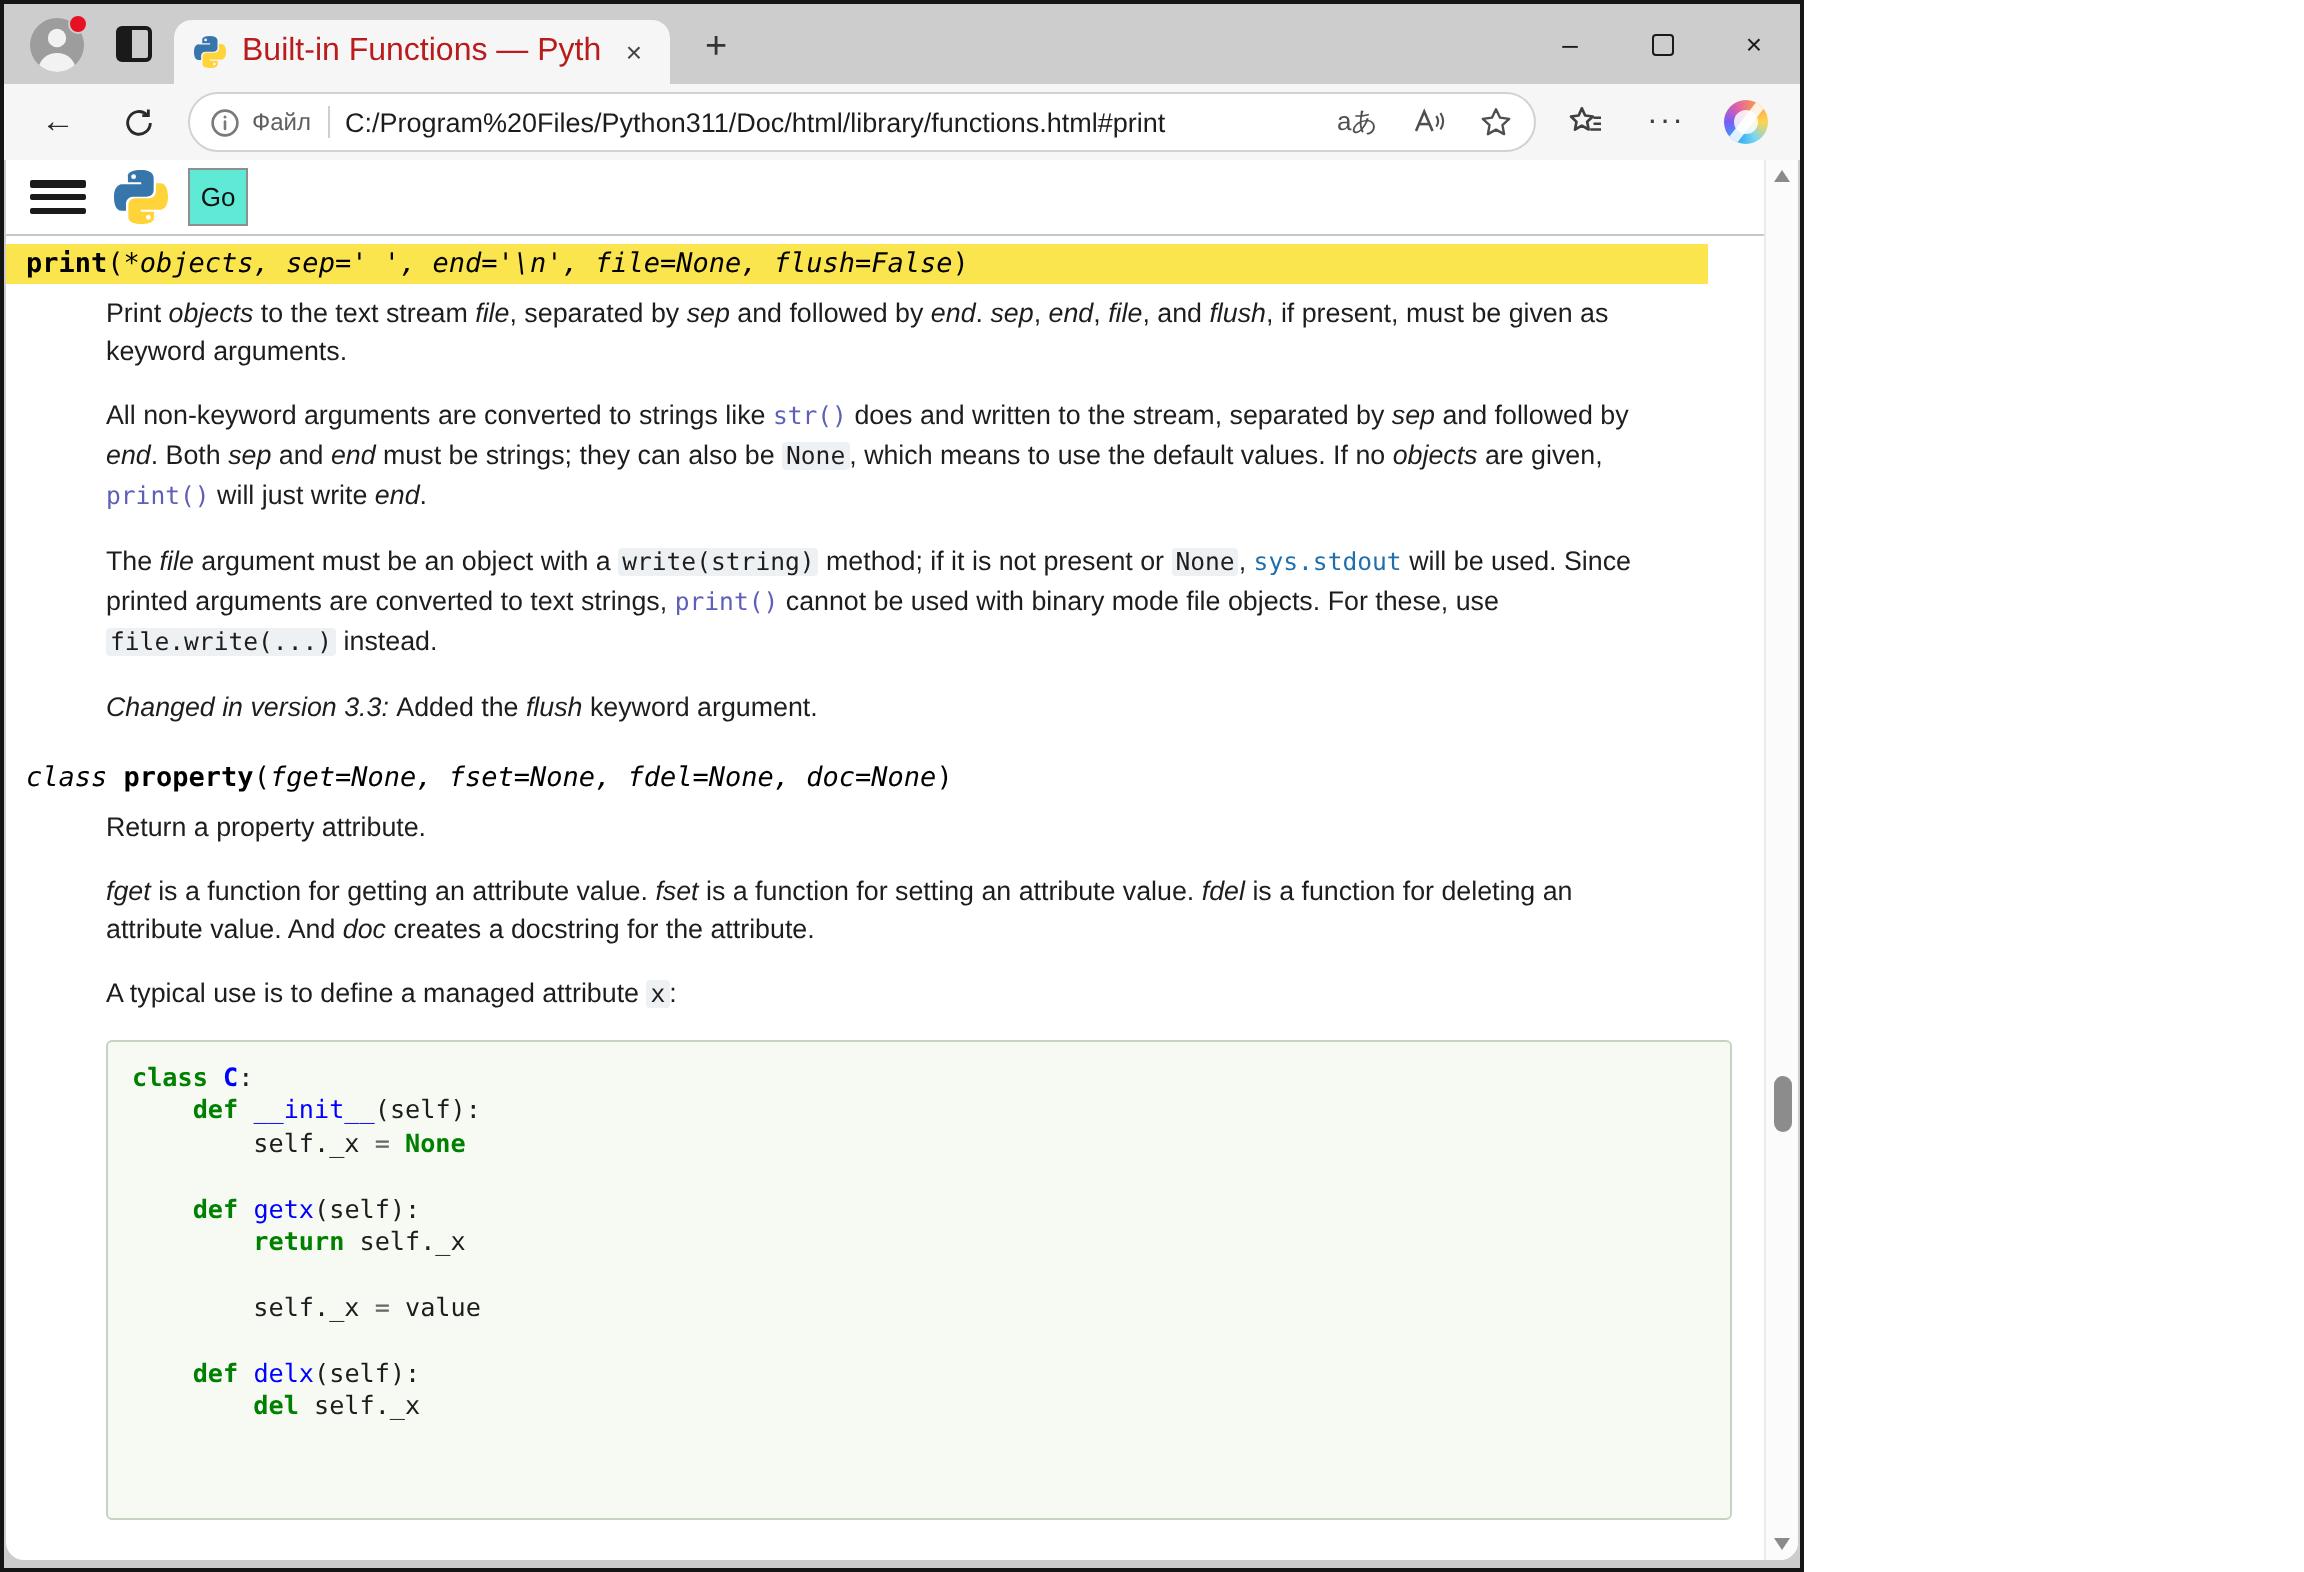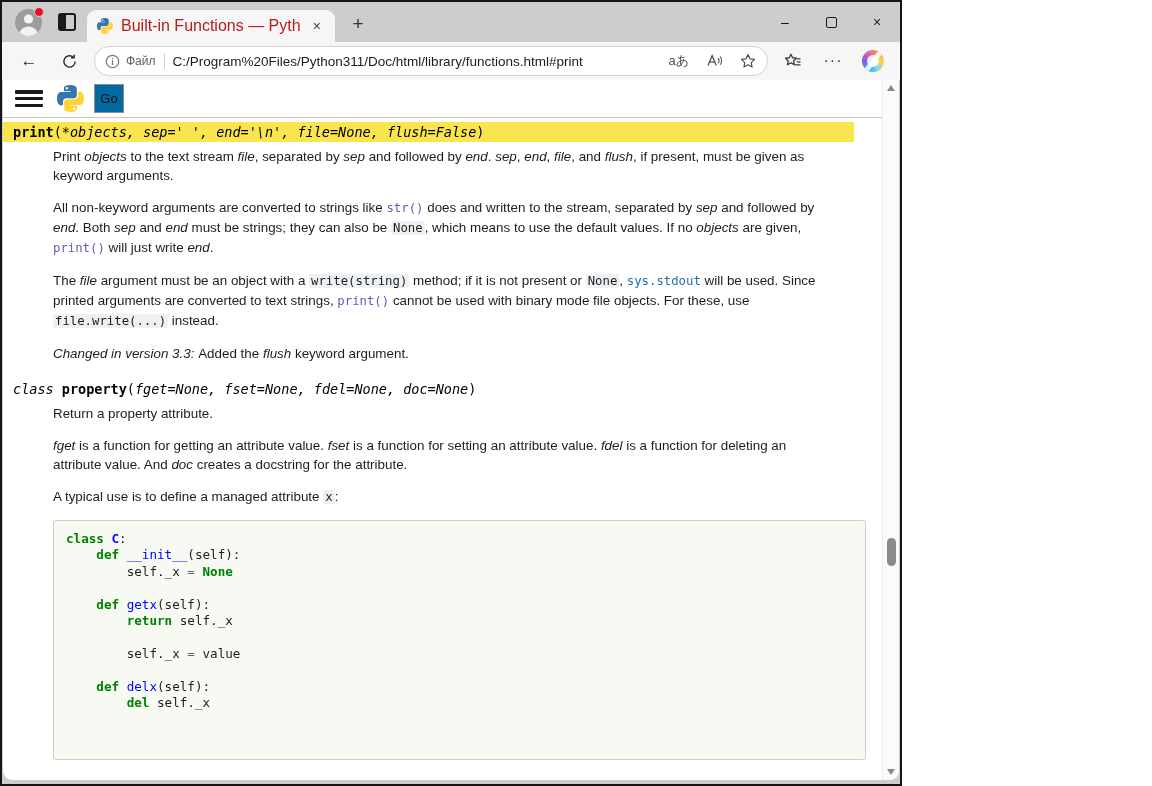--- a/index.html
+++ b/index.html
@@ -69,21 +69,21 @@
               border-bottom:1px solid #c8c8c8;gap:8px}
   .hamburger{width:28px;height:19px;display:flex;flex-direction:column;justify-content:space-between;
              padding:1px 0;flex:0 0 28px}
   .hamburger span{display:block;height:3.5px;background:#1a1a1a;border-radius:1px}
   .page-logo{width:27px;height:27px;flex:0 0 27px;margin-left:6px}
   .search-wrap{flex:1;position:relative;margin-left:17px;height:29px}
   .search-input{width:100%;height:29px;border:1px solid #9a9a9a;background:#fff;font-size:13px;
                 padding:0 8px 0 28px;font-family:"Liberation Sans",sans-serif;color:#222;outline:none}
   .search-input::placeholder{color:#4a4a4a;opacity:1}
   .search-glass{position:absolute;left:8px;top:7px;color:#333}
-  .go-btn{height:29px;width:30px;margin:0 3px 0 2px;border:1px solid #8f8f8f;background:#0369a1;
+  .go-btn{height:29px;width:30px;margin:0 3px 0 2px;border:1px solid #8f8f8f;background:#5eead4;
           font-size:13px;font-family:"Liberation Sans",sans-serif;color:#111;flex:0 0 30px}
 
   .content{padding:3px 0 0 0;color:#1d1d1d}
   .sig{font-family:"DejaVu Sans Mono","Liberation Mono",monospace;font-size:13.5px;color:#000;
        padding:2px 0 2px 10px;white-space:nowrap;overflow:hidden}
   .sig-print{background:var(--hl);margin:1px 28px 0 0}
   .sig-property{margin:16px 28px 0 0}
   .r-sig-name{font-weight:bold}
   .r-sig-pre{font-style:italic}
   .r-sig-param{font-style:italic}

